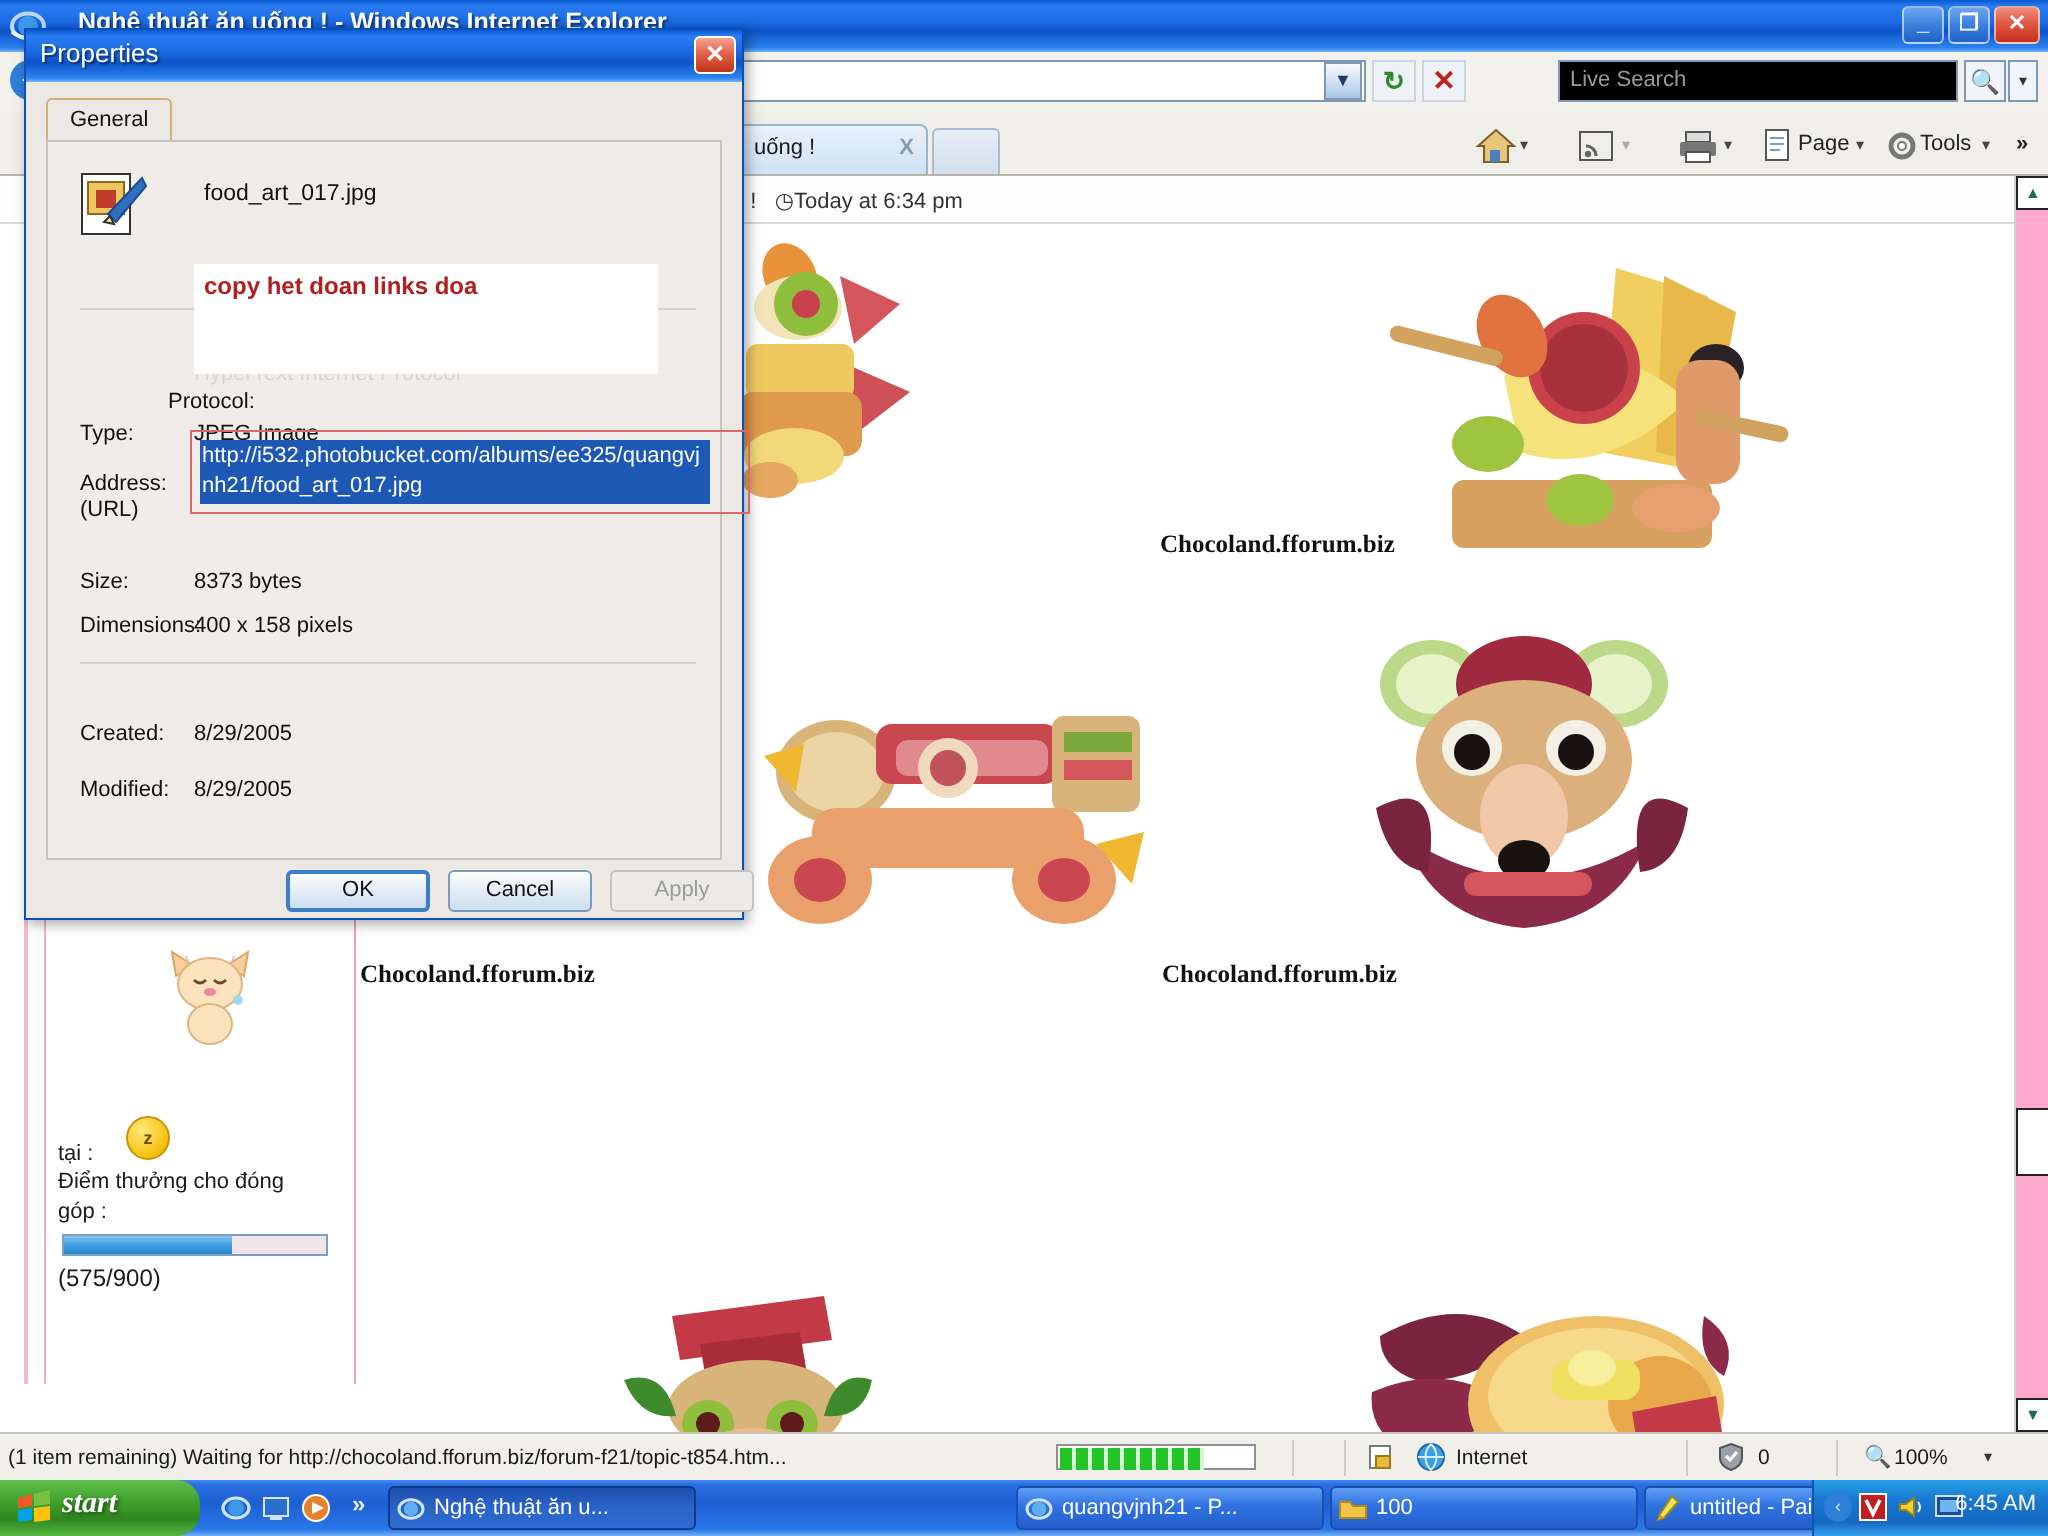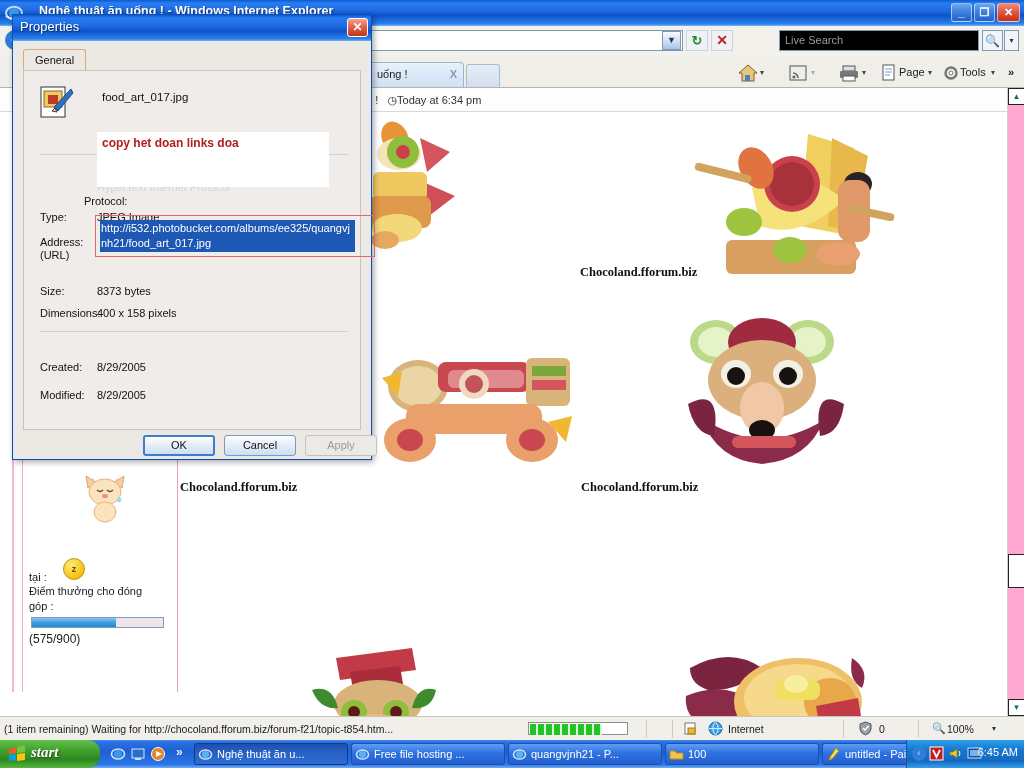--- a/index.html
+++ b/index.html
@@ -704,27 +704,20 @@
     <div id="ql-chevron">»</div>
   </div>
 
   <div class="task-btn active" style="left:194px;width:154px;">
     <svg class="task-icon" viewBox="0 0 15 15">
       <ellipse cx="7.5" cy="7.5" rx="6" ry="4.6" fill="none" stroke="#cfe4fa" stroke-width="1.5"></ellipse>
       <circle cx="7.5" cy="7.5" r="3.6" fill="#5eb0ee"></circle>
     </svg>
     <span>Nghệ thuật ăn u...</span>
   </div>
-  <div class="task-btn" style="left:351px;width:154px;">
-    <svg class="task-icon" viewBox="0 0 15 15">
-      <ellipse cx="7.5" cy="7.5" rx="6" ry="4.6" fill="none" stroke="#cfe4fa" stroke-width="1.5"></ellipse>
-      <circle cx="7.5" cy="7.5" r="3.6" fill="#5eb0ee"></circle>
-    </svg>
-    <span>Free file hosting ...</span>
-  </div>
   <div class="task-btn" style="left:508px;width:154px;">
     <svg class="task-icon" viewBox="0 0 15 15">
       <ellipse cx="7.5" cy="7.5" rx="6" ry="4.6" fill="none" stroke="#cfe4fa" stroke-width="1.5"></ellipse>
       <circle cx="7.5" cy="7.5" r="3.6" fill="#5eb0ee"></circle>
     </svg>
     <span>quangvjnh21 - P...</span>
   </div>
   <div class="task-btn" style="left:665px;width:154px;">
     <svg class="task-icon" viewBox="0 0 15 15">
       <path d="M1 4 H6 L7.5 6 H14 V12 H1 Z" fill="#f2c44a" stroke="#b98c10"></path>

